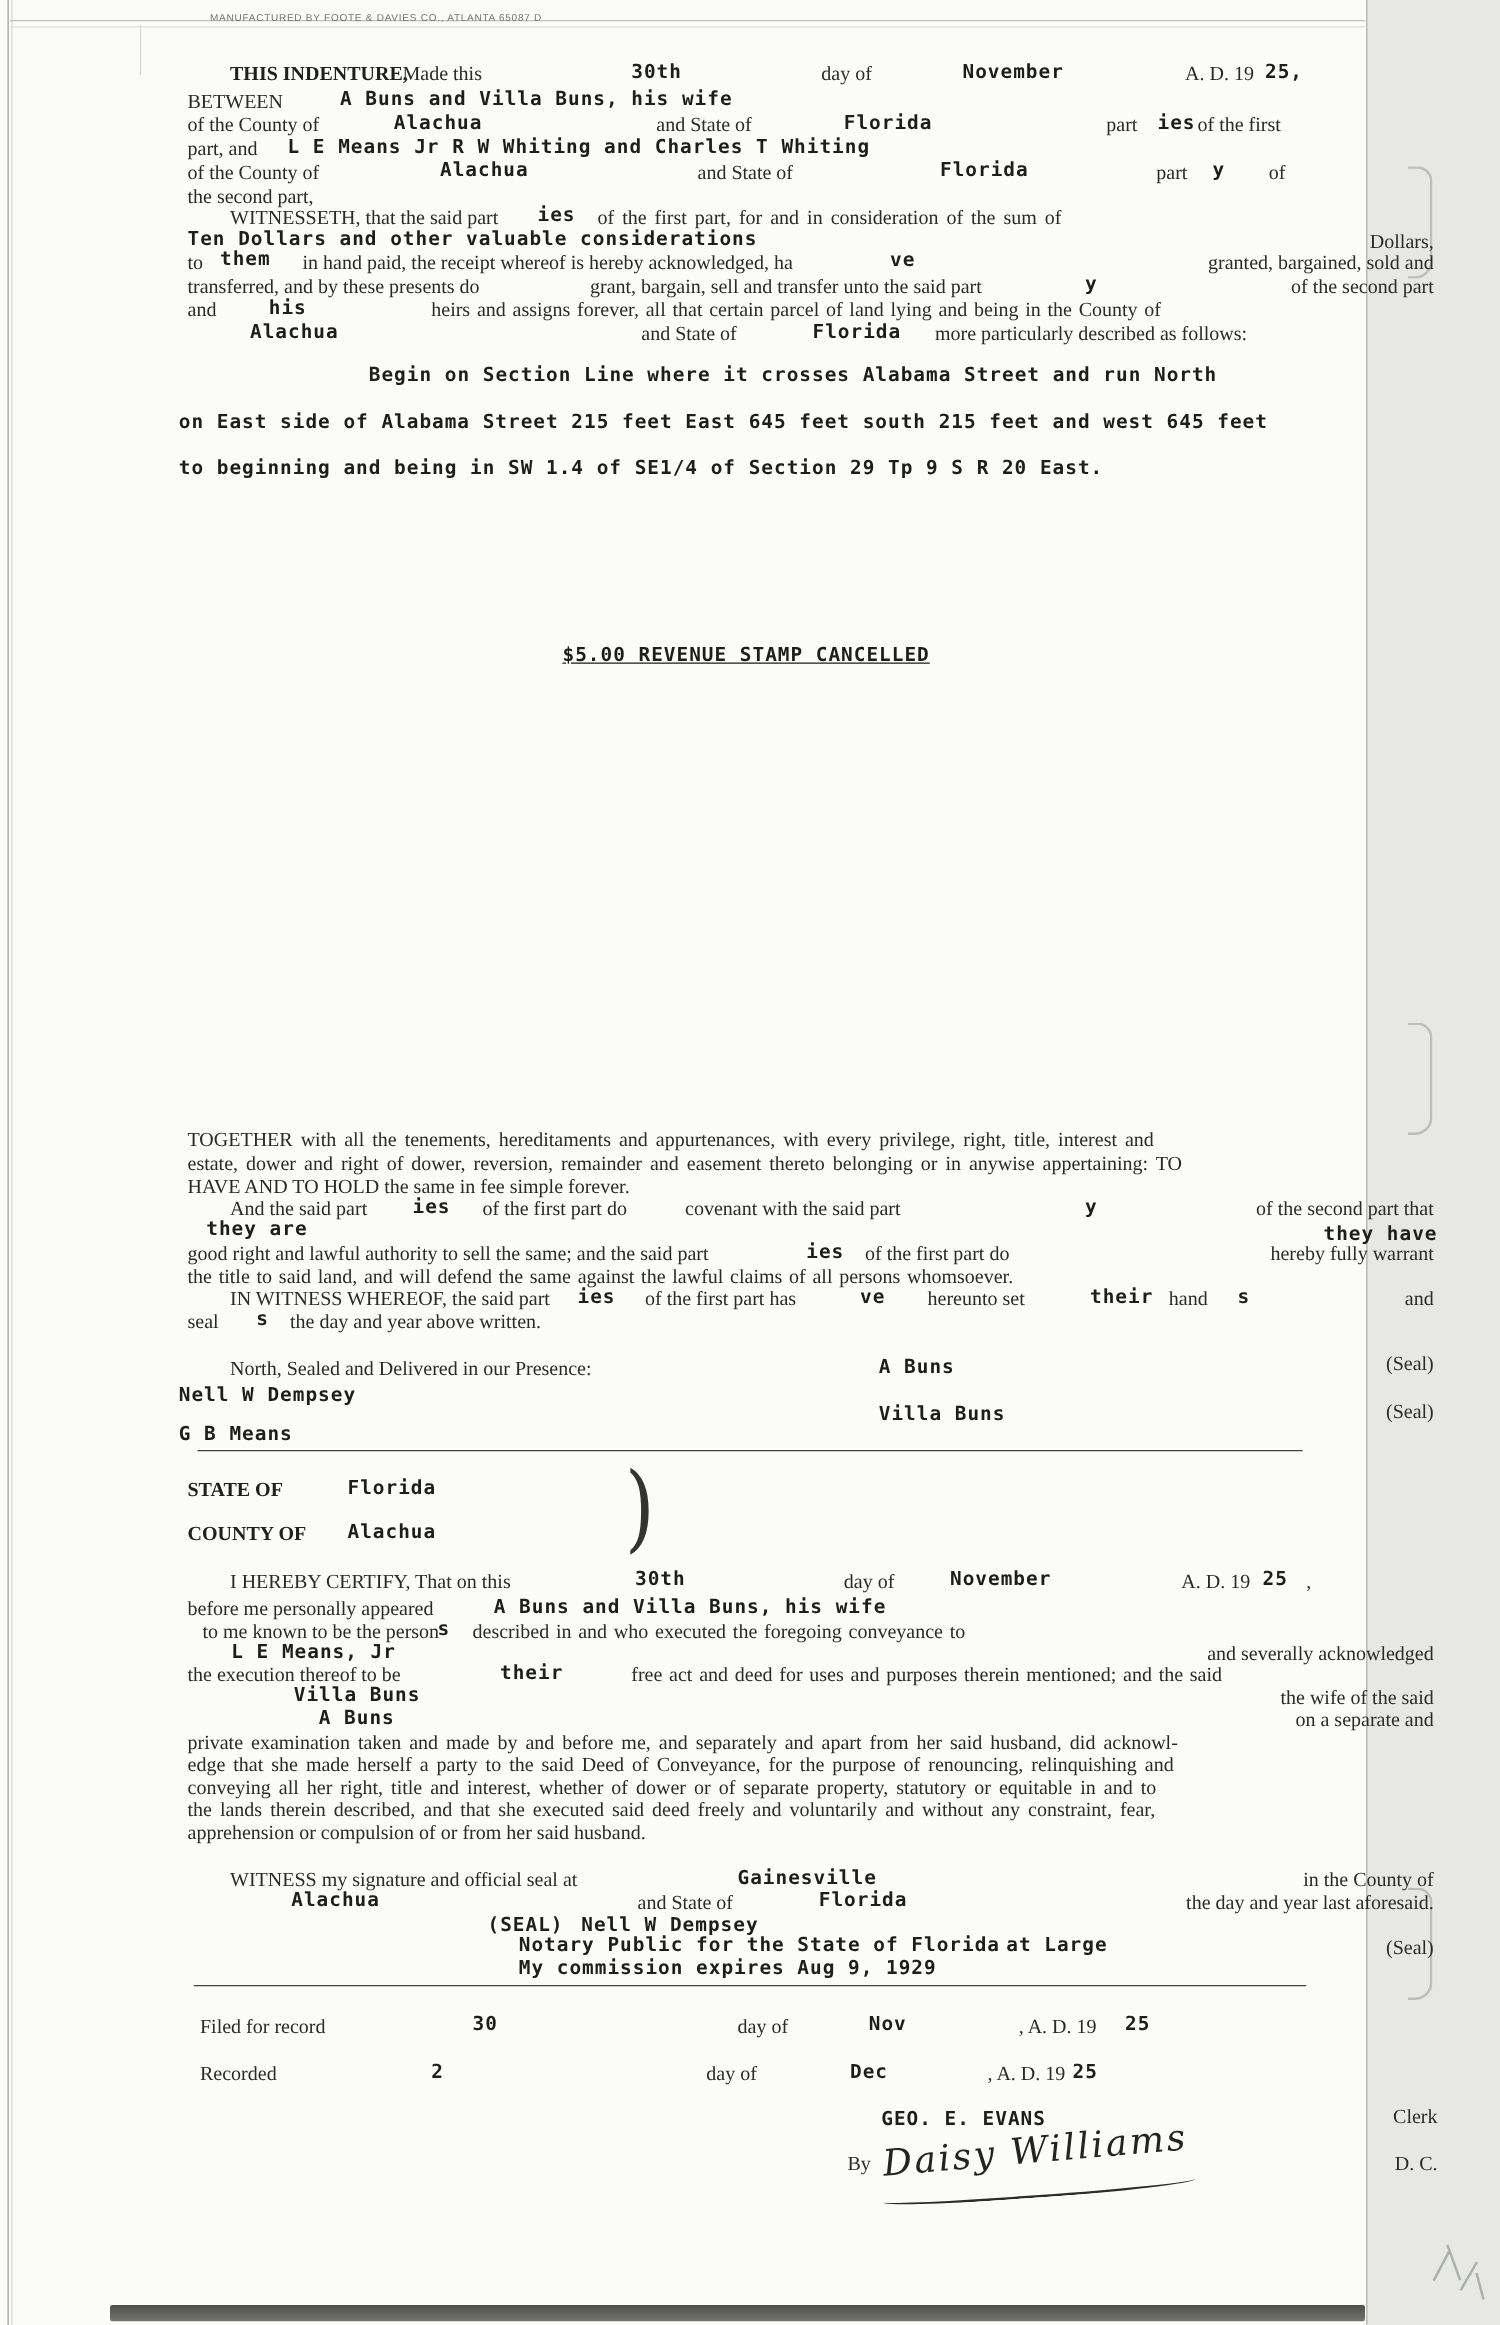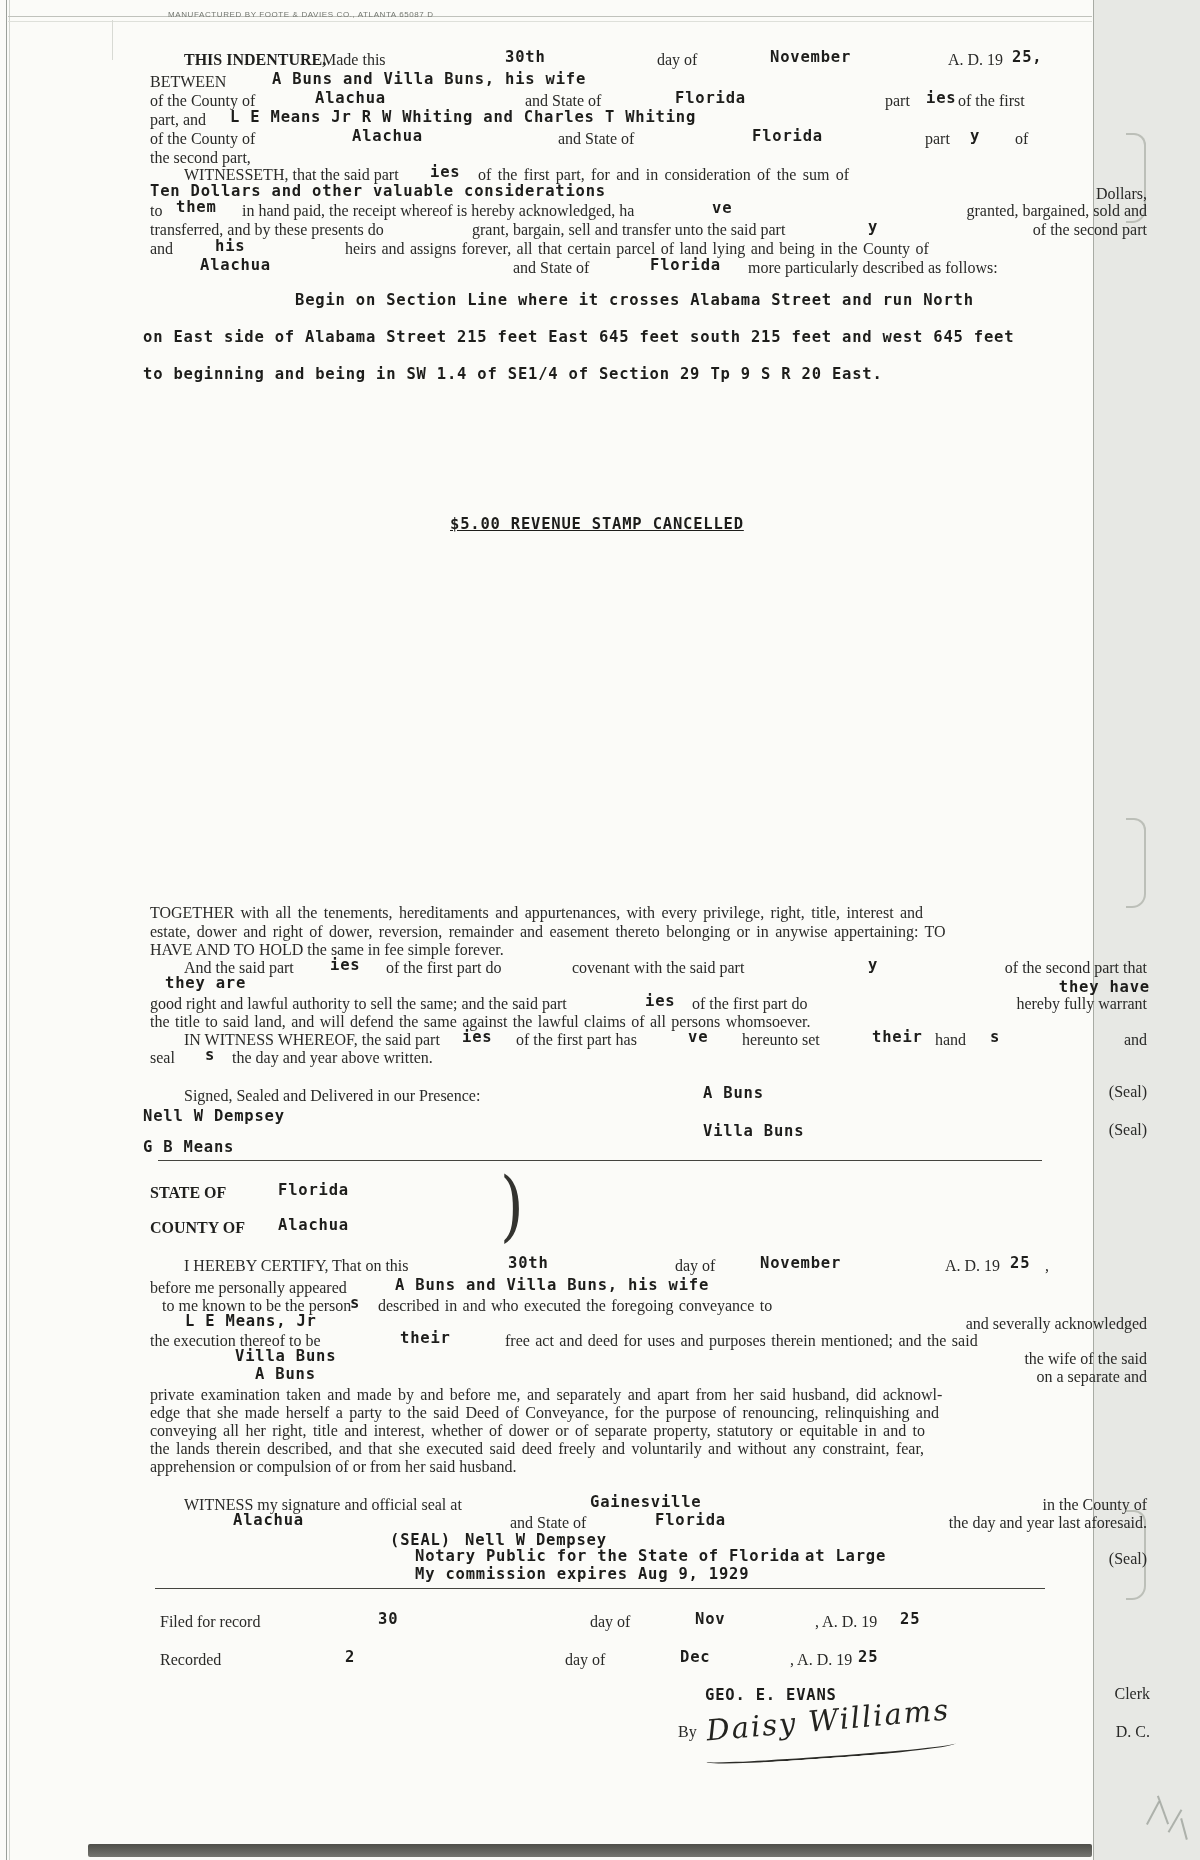--- a/index.html
+++ b/index.html
@@ -110,21 +110,21 @@
 
   <span class="t" style="left:450px;top:515px;text-decoration:underline;">$5.00 REVENUE STAMP CANCELLED</span>
 
   <span class="p j" style="left:150px;top:903px;">TOGETHER with all the tenements, hereditaments and appurtenances, with every privilege, right, title, interest and</span>
   <span class="p j" style="left:150px;top:922px;">estate, dower and right of dower, reversion, remainder and easement thereto belonging or in anywise appertaining: TO</span>
   <span class="p" style="left:150px;top:940px;">HAVE AND TO HOLD the same in fee simple forever.</span>
 
   <span class="p" style="left:184px;top:958px;">And the said part</span>
   <span class="t" style="left:330px;top:956px;">ies</span>
   <span class="p" style="left:386px;top:958px;">of the first part do</span>
-  <span class="p" style="left:572px;top:958px;">covenant with the said part</span>
+  <span class="p" style="left:548px;top:958px;">covenant with the said part</span>
   <span class="t" style="left:868px;top:956px;">y</span>
   <span class="p" style="right:53px;top:958px;">of the second part that</span>
 
   <span class="t" style="left:165px;top:974px;">they are</span>
   <span class="t" style="right:50px;top:978px;">they have</span>
 
   <span class="p" style="left:150px;top:994px;">good right and lawful authority to sell the same; and the said part</span>
   <span class="t" style="left:645px;top:992px;">ies</span>
   <span class="p" style="left:692px;top:994px;">of the first part do</span>
   <span class="p" style="right:53px;top:994px;">hereby fully warrant</span>
@@ -138,21 +138,21 @@
   <span class="p" style="left:742px;top:1030px;">hereunto set</span>
   <span class="t" style="left:872px;top:1028px;">their</span>
   <span class="p" style="left:935px;top:1030px;">hand</span>
   <span class="t" style="left:990px;top:1028px;">s</span>
   <span class="p" style="right:53px;top:1030px;">and</span>
 
   <span class="p" style="left:150px;top:1048px;">seal</span>
   <span class="t" style="left:205px;top:1046px;">s</span>
   <span class="p" style="left:232px;top:1048px;">the day and year above written.</span>
 
-  <span class="p" style="left:184px;top:1086px;">Signed, Sealed and Delivered in our Presence:</span>
+  <span class="p" style="left:184px;top:1086px;">North, Sealed and Delivered in our Presence:</span>
   <span class="t" style="left:703px;top:1084px;">A Buns</span>
   <span class="p" style="right:53px;top:1082px;">(Seal)</span>
 
   <span class="t" style="left:143px;top:1107px;">Nell W Dempsey</span>
   <span class="t" style="left:703px;top:1122px;">Villa Buns</span>
   <span class="p" style="right:53px;top:1120px;">(Seal)</span>
 
   <span class="t" style="left:143px;top:1138px;">G B Means</span>
 
   <div class="hr" style="left:158px;top:1160px;width:884px;height:1px;background:#44443f;"></div>

